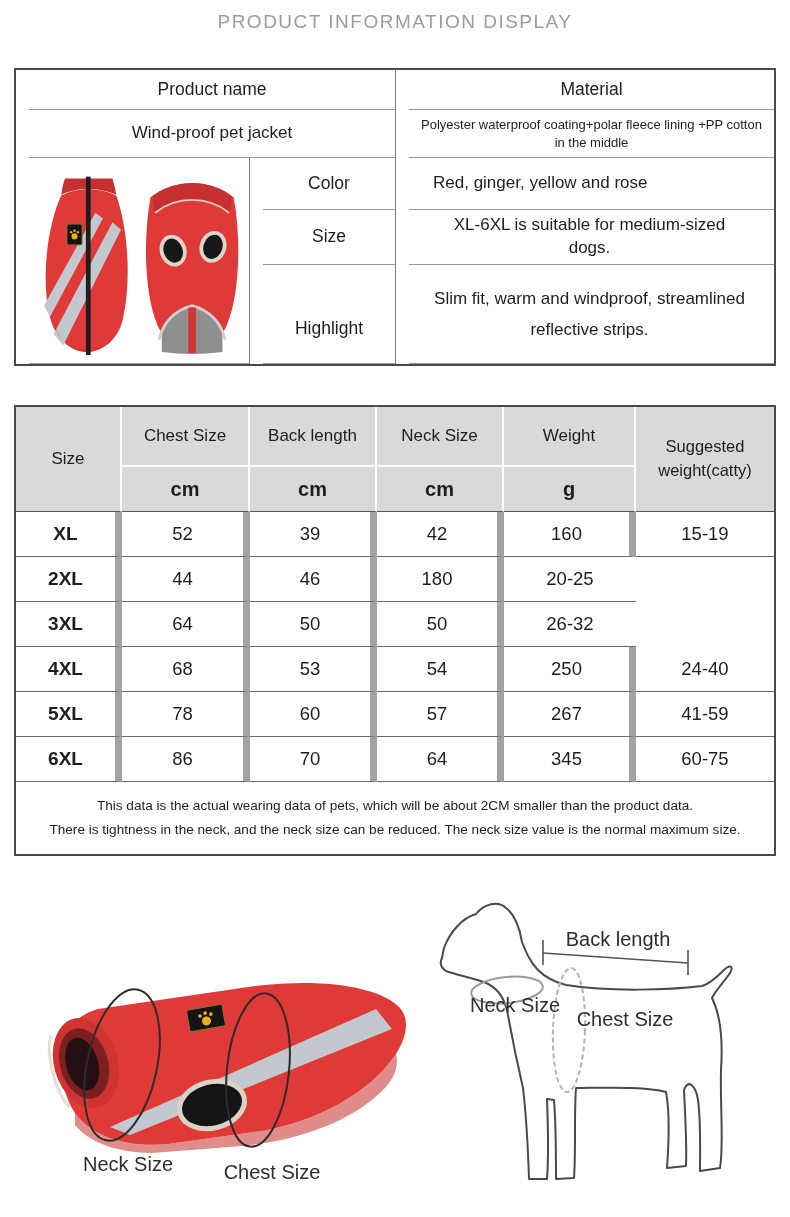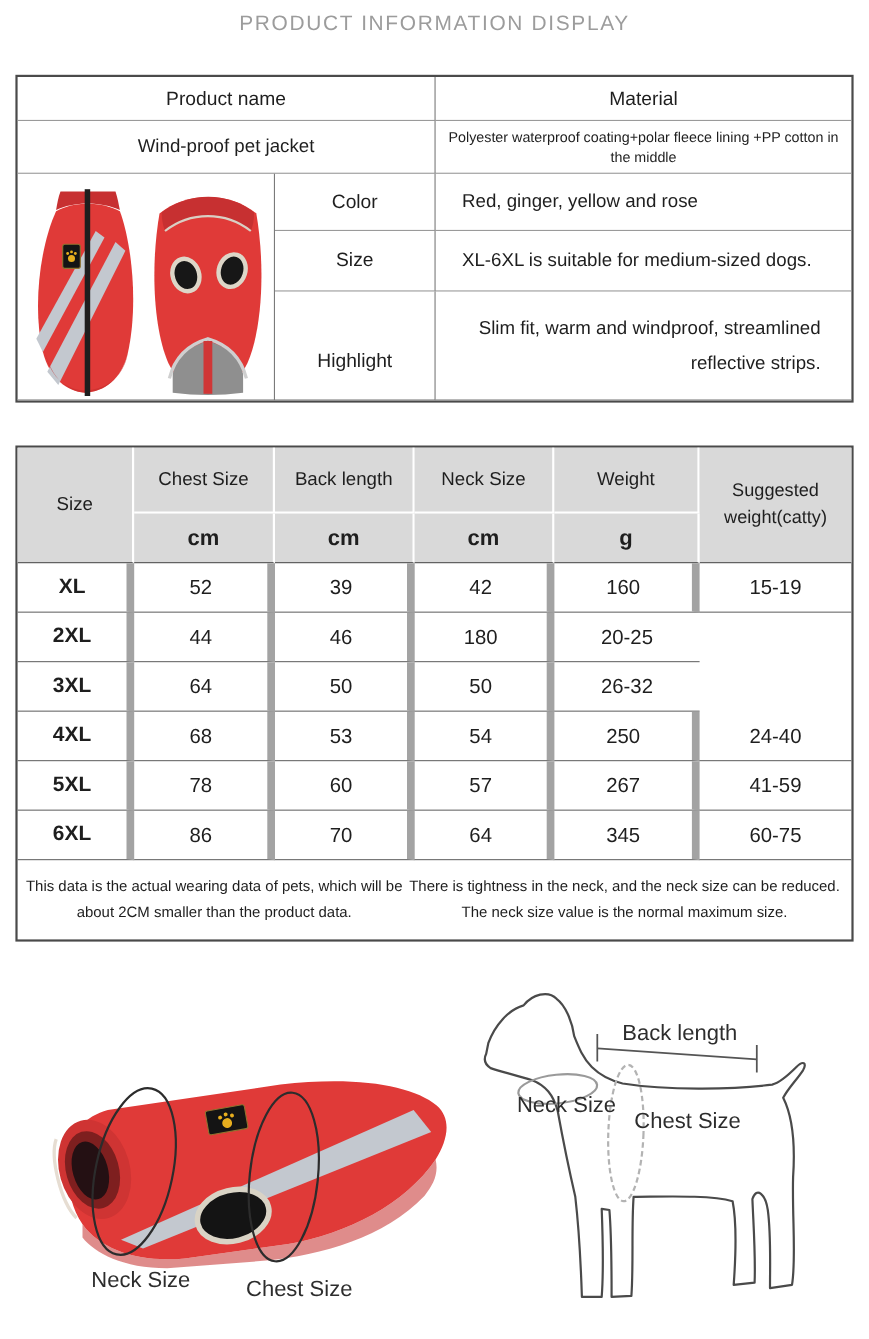--- a/index.html
+++ b/index.html
@@ -18,25 +18,25 @@
   .info-table{
     position:absolute; left:14px; top:68px; width:762px; height:298px;
     display:grid;
     grid-template-columns:234px 146px 378px;
     grid-template-rows:40px 48px 52px 55px 99px;
     border:2px solid #4a4a4a;
   }
   .info-table .cell{
     display:flex; align-items:center; justify-content:center;
     border-right:1px solid #7a7a7a; border-bottom:1px solid #9a9a9a;
-    font-size:17px; text-align:center; line-height:1.35;
+    font-size:17px; text-align:center; line-height:1.35;margin-left:13px;
   }
   .cell.no-r{ border-right:none; }
   .cell.head{ font-weight:500; font-size:17.5px; }
-  .cell.val-left{ justify-content:flex-start; text-align:right; padding-left:24px; padding-right:28px; }
+  .cell.val-left{ justify-content:flex-start; text-align:center; padding-left:24px; padding-right:28px; }
   .cell.mat-val{ font-size:13px; padding:0 8px; }
   .cell.hl-val{ line-height:31px; align-items:center; }
   .c-pn   { grid-column:1/3; grid-row:1; }
   .c-mat  { grid-column:3;   grid-row:1; }
   .c-pnv  { grid-column:1/3; grid-row:2; }
   .c-matv { grid-column:3;   grid-row:2; }
   .c-photo{ grid-column:1; grid-row:3/6; border-bottom:none; align-items:flex-start; padding-top:2px; }
   .c-colorl{ grid-column:2; grid-row:3; }
   .c-colorv{ grid-column:3; grid-row:3; }
   .c-sizel { grid-column:2; grid-row:4; }
@@ -59,21 +59,21 @@
   .hcell.hdark-b{ border-bottom:1px solid #555; }
   .hcell.no-r{ border-right:none; }
   .h-size{ grid-column:1; grid-row:1/3; }
   .h-sugg{ grid-column:6; grid-row:1/3; line-height:1.45; font-size:16.5px; padding:0 14px; }
   .unit{ font-weight:700; font-size:20px; }
   .dcell{ border-right:7px solid #a3a3a3; border-bottom:1px solid #6a6a6a; font-size:18.5px; }
   .dcell.no-r{ border-right:none; }
   .dcell.sz{ font-weight:700; font-size:19px; }
   .note-cell{
     grid-column:1/7; grid-row:9;
-    flex-direction:row; justify-content:center;
+    flex-direction:column; justify-content:center;
     font-size:13.6px; line-height:24px; padding:0 6px;
   }
 
   
   .measure-photo{ position:absolute; left:0; top:975px; width:420px; height:242px; }
   .measure-diagram{ position:absolute; left:420px; top:890px; width:370px; height:327px; }
   .m-label{
     position:absolute; transform:translateX(-50%);
     font-size:20px; color:#2d2d2d; white-space:nowrap;
   }

